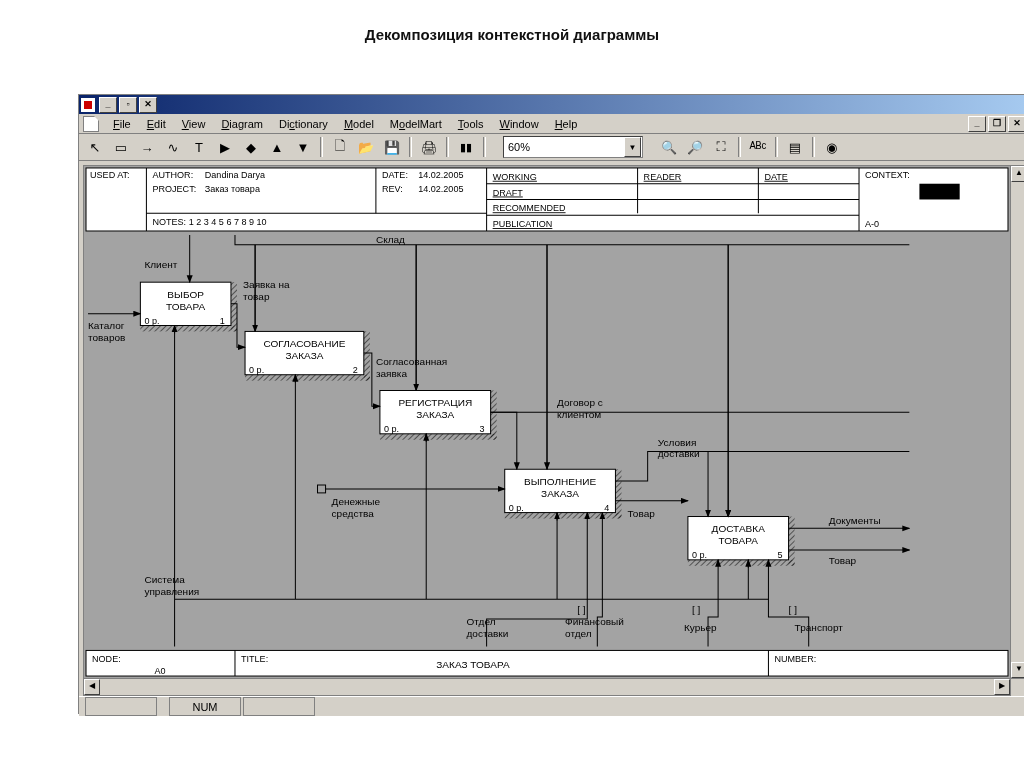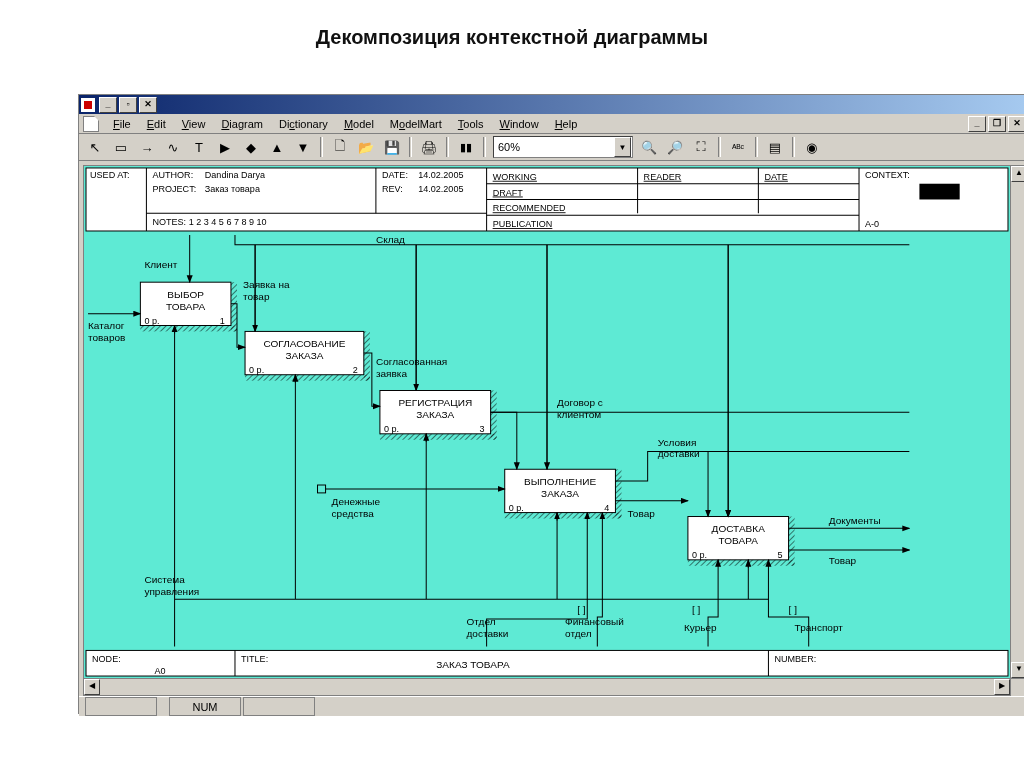--- a/index.html
+++ b/index.html
@@ -14,21 +14,21 @@
     height: 768px;
     position: relative;
     overflow: hidden;
   }
   .page-title {
     position: absolute;
     top: 26px;
     left: 0;
     width: 1024px;
     text-align: center;
-    font-size: 20px;
+    font-size: 15px;
     font-weight: bold;
     color: #111;
   }
   
   .app-window {
     position: absolute;
     left: 78px;
     top: 94px;
     width: 949px;
     height: 618px;
@@ -151,21 +151,21 @@
     width: 130px;
     background: #fff;
     border: 1px solid #808080;
     border-top-color: #404040;
     border-left-color: #404040;
     display: flex;
     align-items: center;
     padding: 0 4px;
     font-size: 11px;
     justify-content: space-between;
-    margin: 0 2px;
+    margin: 0 12px;
   }
   .zoom-select .dd {
     width: 15px;
     height: 18px;
     background: #d4d0c8;
     border: 1px solid #fff;
     border-right-color: #404040;
     border-bottom-color: #404040;
     display: flex;
     align-items: center;
@@ -176,21 +176,21 @@
   
   .doc-area {
     position: relative;
     background: #d4d0c8;
     height: calc(100% - 19px - 19px - 26px - 19px);
     overflow: hidden;
   }
   .canvas {
     position: absolute;
     left: 4px; top: 4px; right: 17px; bottom: 17px;
-    background: #5eead4;
+    background: #a3a3a3;
     border: 1px solid #808080;
     overflow: hidden;
   }
   .vscroll {
     position: absolute;
     right: 0; top: 4px; bottom: 17px; width: 16px;
     background: #d4d0c8;
     border: 1px solid #808080;
     display: flex;
     flex-direction: column;
@@ -302,21 +302,21 @@
       <div class="tb-btn" style="font-size:11px">▮▮</div>
       <div class="tb-sep"></div>
       <div class="zoom-select">
         <span>60%</span>
         <div class="dd">▼</div>
       </div>
       <div class="tb-btn">🔍</div>
       <div class="tb-btn">🔎</div>
       <div class="tb-btn">⛶</div>
       <div class="tb-sep"></div>
-      <div class="tb-btn" style="font-size:10px">ᴬᴮᶜ</div>
+      <div class="tb-btn" style="font-size:14px">ᴬᴮᶜ</div>
       <div class="tb-sep"></div>
       <div class="tb-btn">▤</div>
       <div class="tb-sep"></div>
       <div class="tb-btn">◉</div>
     </div>
 
     <div class="doc-area">
       <div class="canvas">
         <svg viewBox="0 0 920 520" preserveAspectRatio="none">
           <defs>

